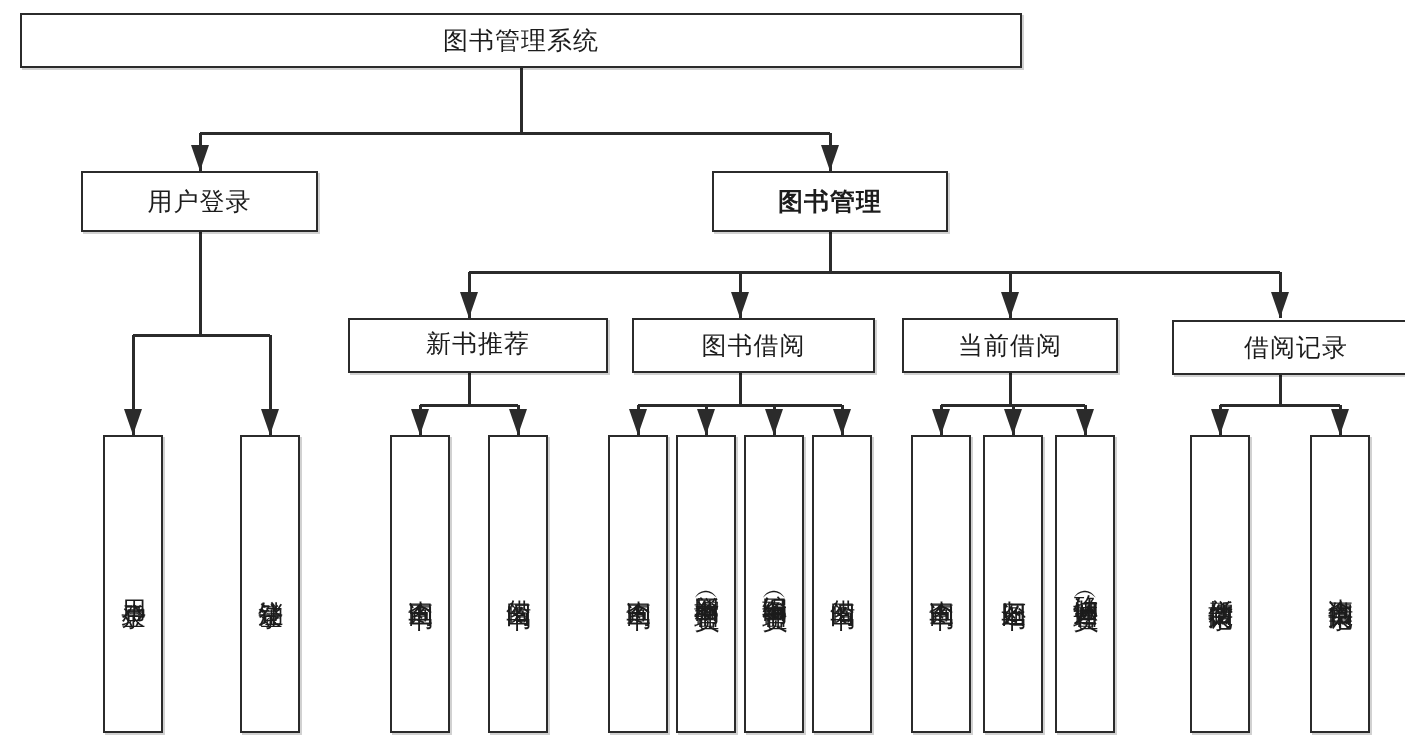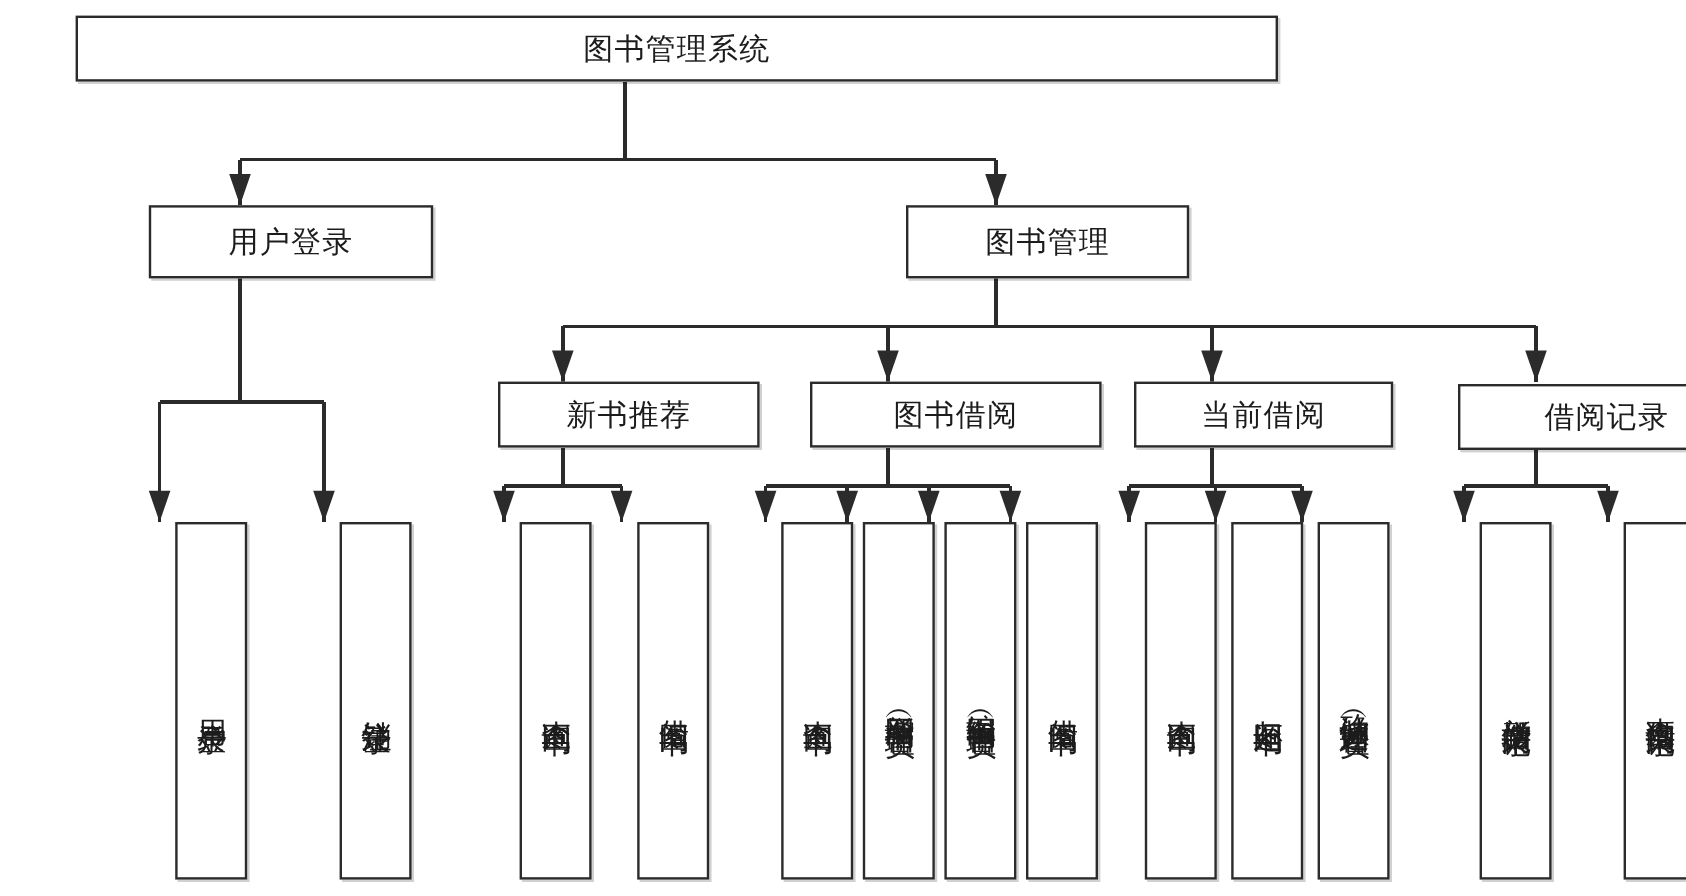--- a/index.html
+++ b/index.html
@@ -28,21 +28,20 @@
   .node {
     position: absolute;
     box-sizing: border-box;
     background: #ffffff;
     border: 2px solid #2b2b2b;
     box-shadow: 2px 2px 0 rgba(0,0,0,0.18);
     display: flex;
     align-items: center;
     justify-content: center;
     color: #1c1c1c;
-    margin-left: 43px;
   }
   .node.horizontal {
     font-size: 25px;
     line-height: 1.1;
     letter-spacing: 1px;
     white-space: nowrap;
   }
   .node.vertical {
     writing-mode: vertical-rl;
     text-orientation: upright;
@@ -131,25 +130,25 @@
       <polygon points="1331,409 1349,409 1340,435" fill="#2b2b2b"></polygon>
     </svg>
 
   <div class="node horizontal" style="left: 20px; top: 13px; width: 1002px; height: 55px;">
     <span class="node-label">图书管理系统</span>
   </div>
 
   <div class="node horizontal" style="left: 81px; top: 171px; width: 237px; height: 61px;">
     <span class="node-label">用户登录</span>
   </div>
-  <div class="node horizontal" style="left: 712px; top: 171px; width: 236px; height: 61px;">
+  <div class="node horizontal" style="left: 712px; top: 171px; width: 236px; height: 61px; font-weight: bold;">
     <span class="node-label">图书管理</span>
   </div>
 
-  <div class="node horizontal" style="left: 372px; top: 318px; width: 218px; height: 55px;">
+  <div class="node horizontal" style="left: 348px; top: 318px; width: 260px; height: 55px; font-family: Liberation Mono, monospace;">
     <span class="node-label">新书推荐</span>
   </div>
   <div class="node horizontal" style="left: 632px; top: 318px; width: 243px; height: 55px;">
     <span class="node-label">图书借阅</span>
   </div>
   <div class="node horizontal" style="left: 902px; top: 318px; width: 216px; height: 55px; text-align: center;">
     <span class="node-label">当前借阅</span>
   </div>
   <div class="node horizontal" style="left: 1172px; top: 320px; width: 248px; height: 55px;">
     <span class="node-label">借阅记录</span>

